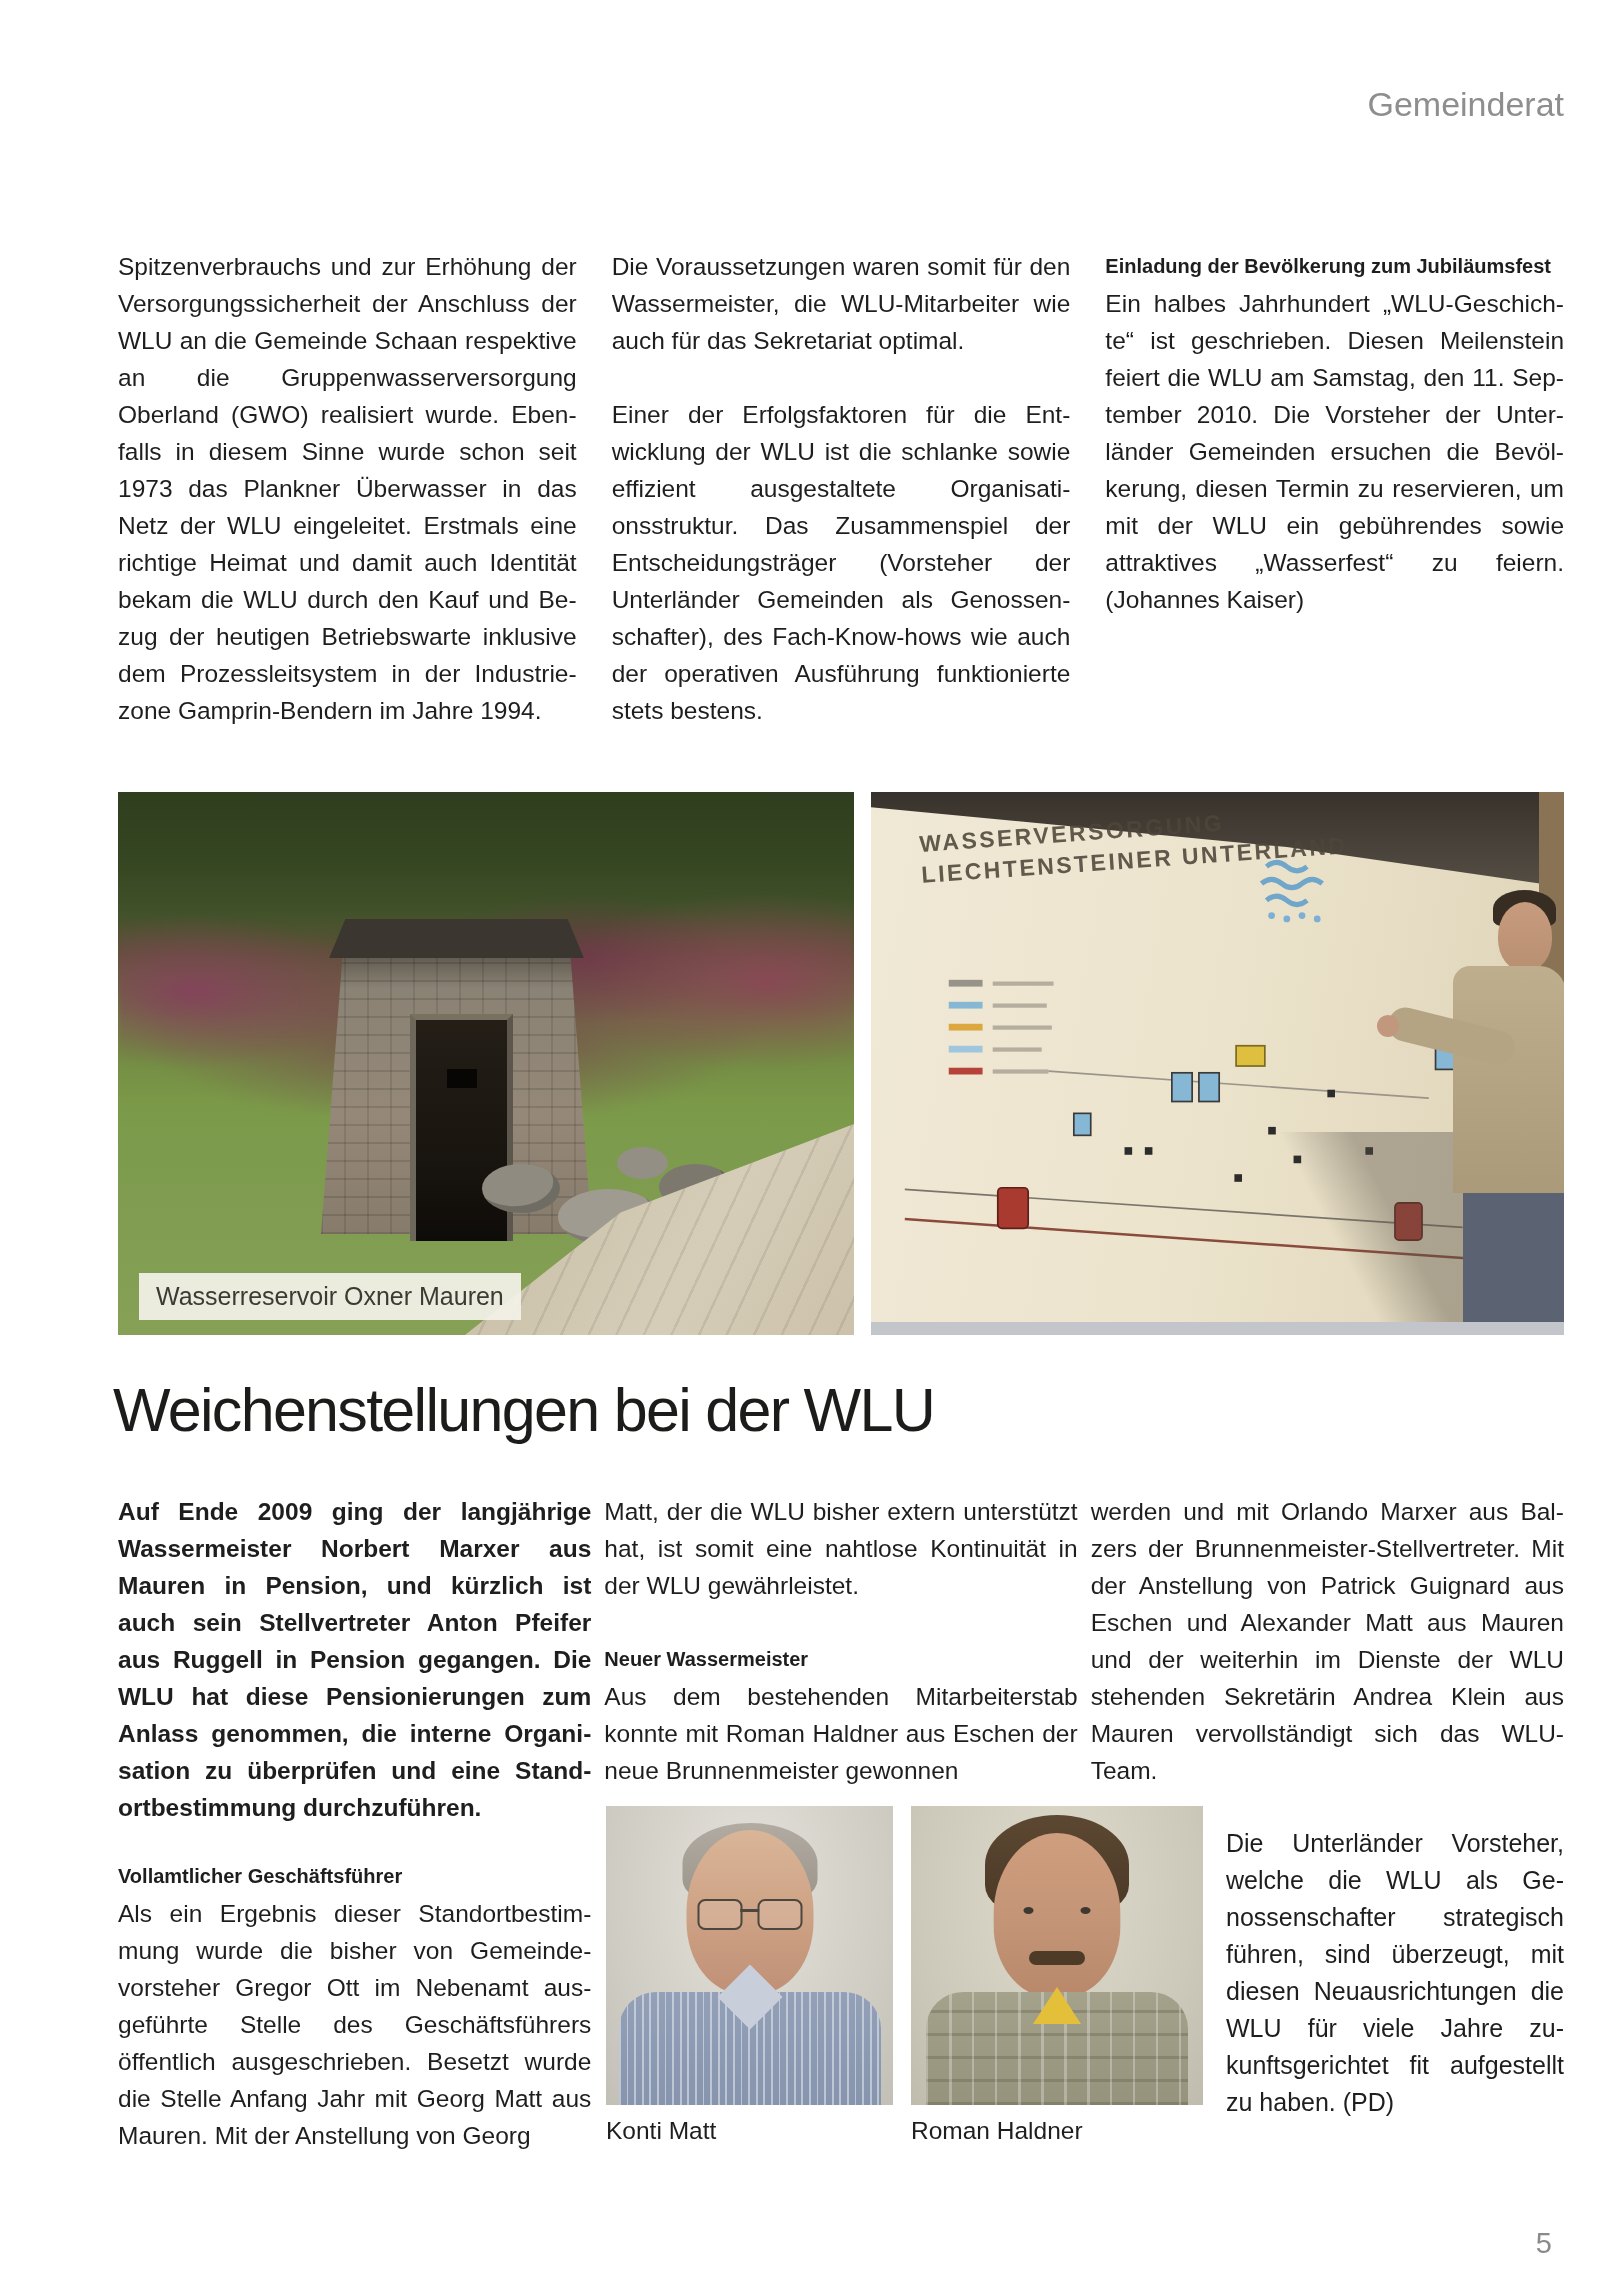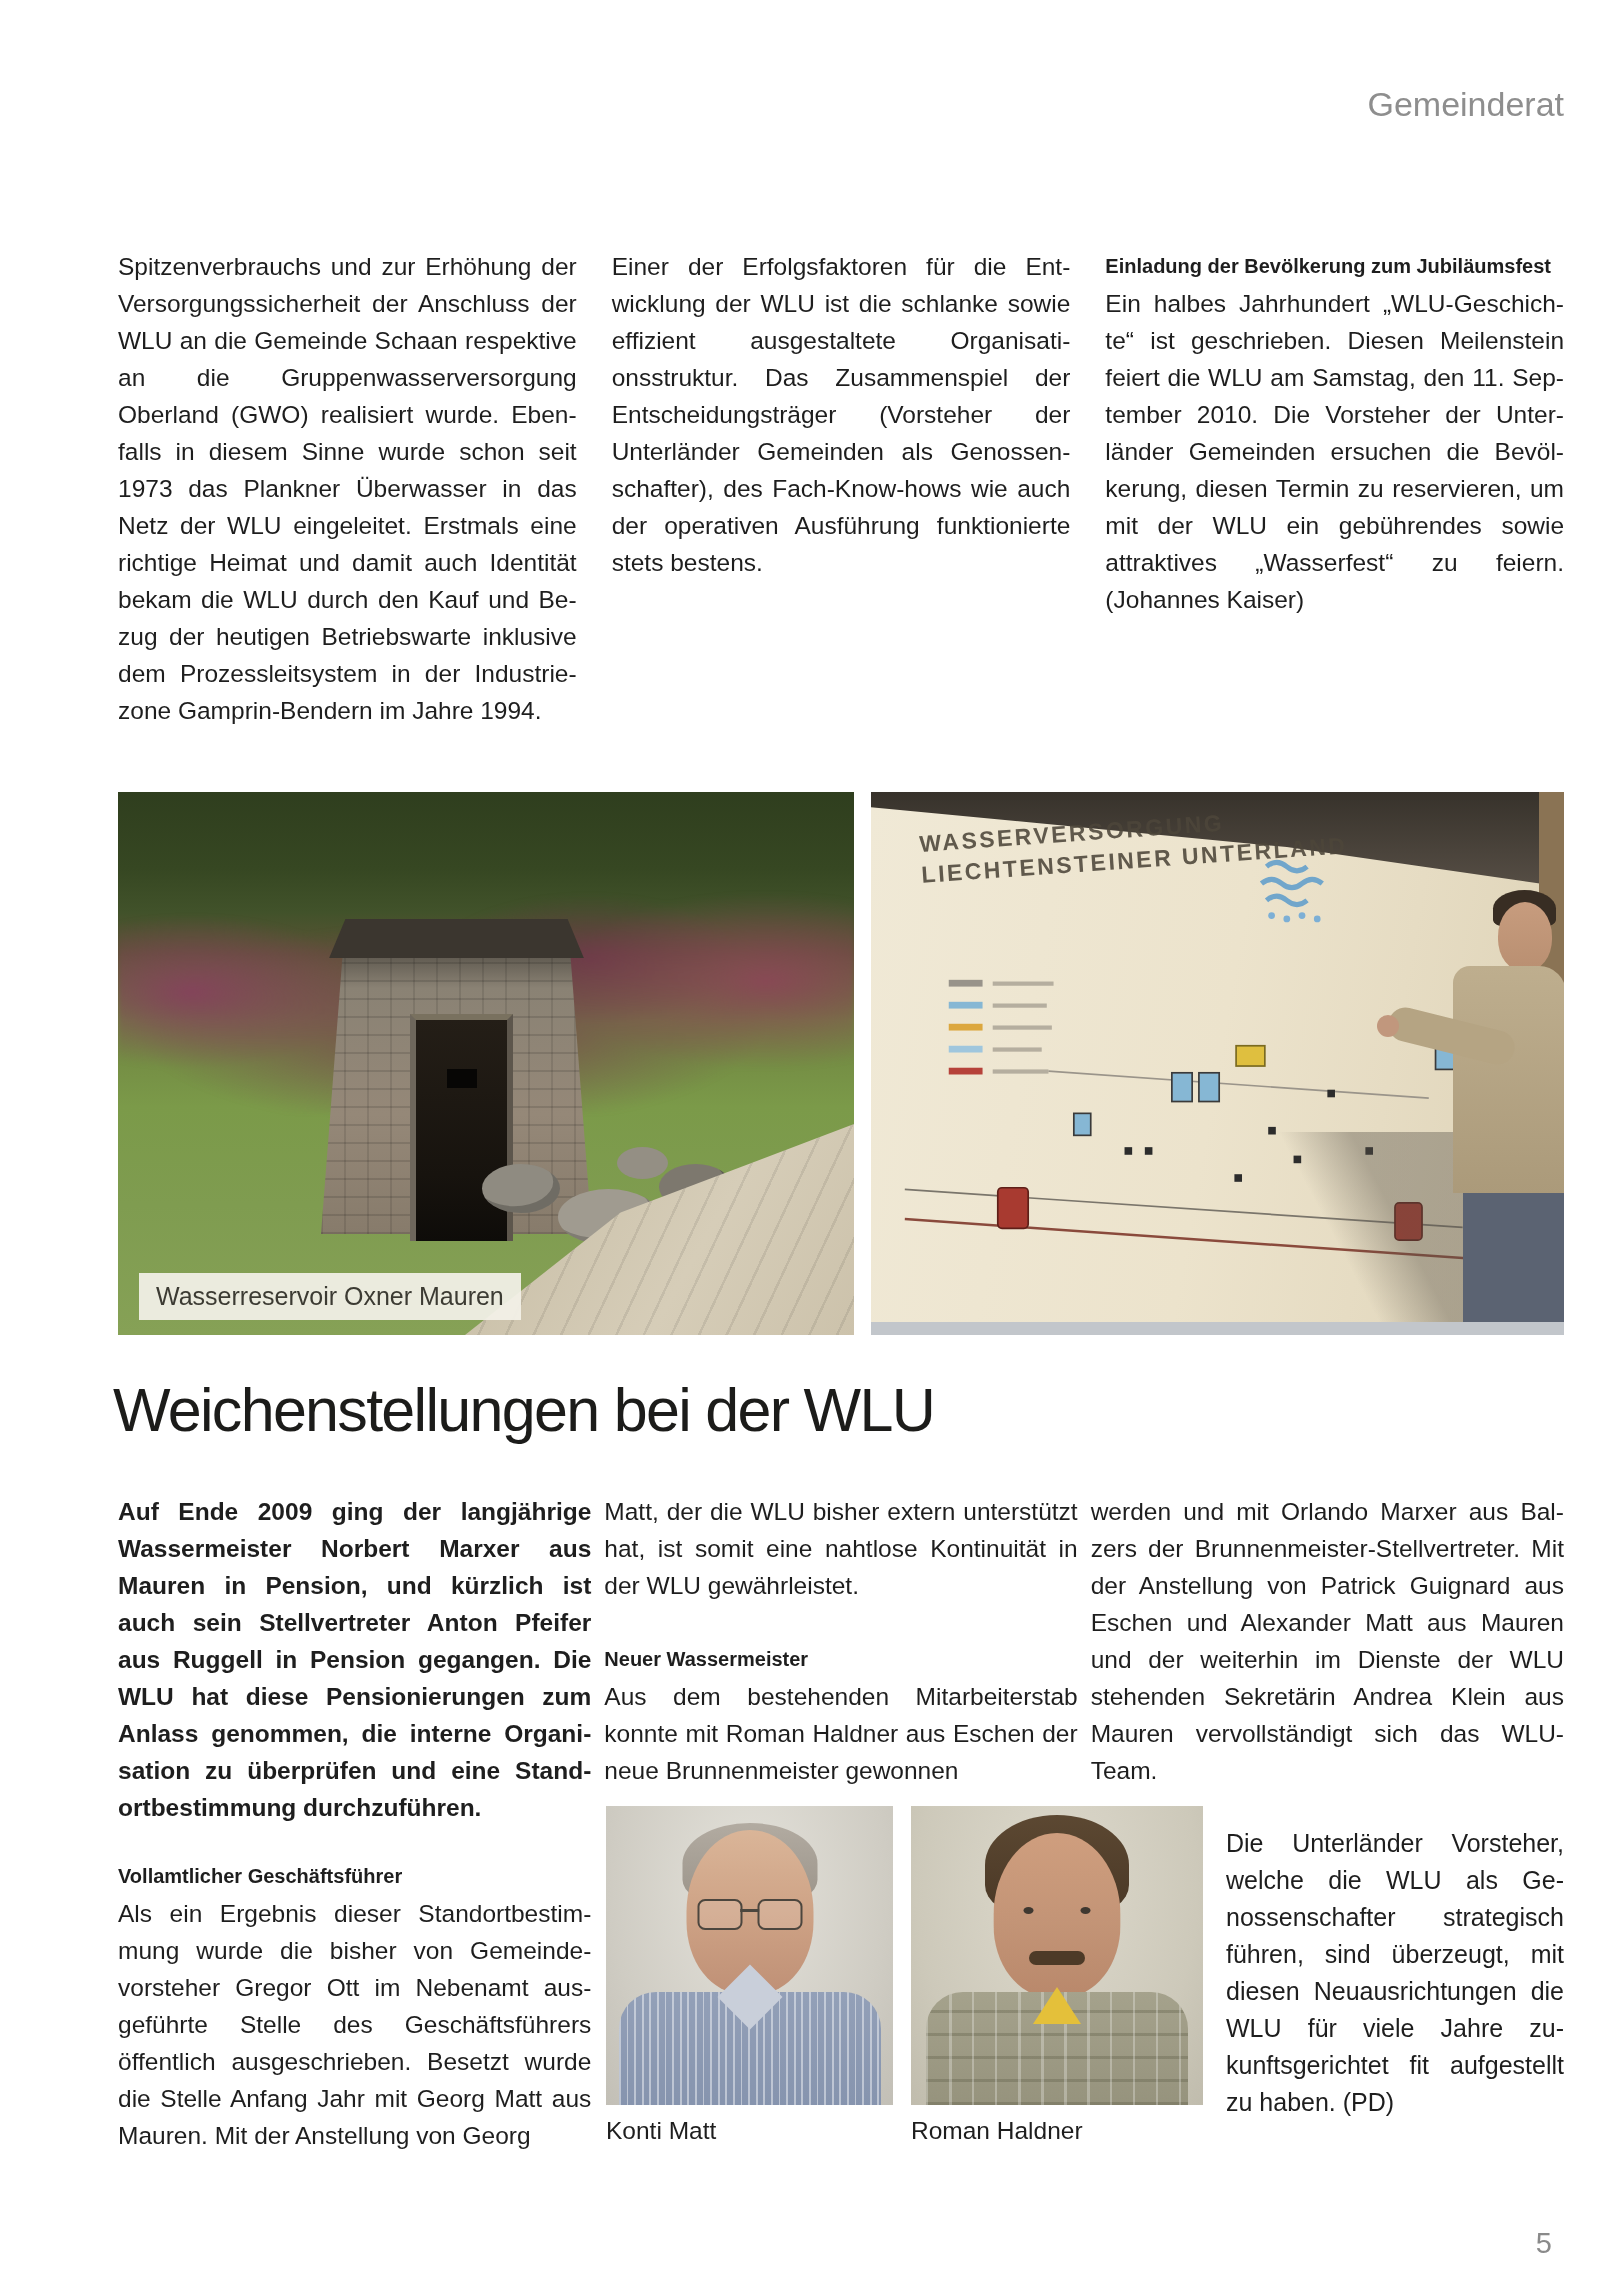--- a/index.html
+++ b/index.html
@@ -123,20 +123,21 @@
 
 <div class="page">
 
   <div class="section-label">Gemeinderat</div>
 
   <section class="top-cols">
     <div class="col">
       <p class="tight">Spitzenverbrauchs und zur Erhöhung der Versorgungssicherheit der Anschluss der WLU an die Gemeinde Schaan respek­tive an die Gruppenwasserversorgung Oberland (GWO) realisiert wurde. Eben­falls in diesem Sinne wurde schon seit 1973 das Plankner Überwasser in das Netz der WLU eingeleitet. Erstmals eine richtige Heimat und damit auch Identität bekam die WLU durch den Kauf und Be­zug der heutigen Betriebswarte inklusive dem Prozessleitsystem in der Industrie­zone Gamprin-Bendern im Jahre 1994.</p>
     </div>
     <div class="col">
+      <p>Die Voraussetzungen waren somit für den Wassermeister, die WLU-Mitarbeiter wie auch für das Sekretariat optimal.</p>
       <p class="tight">Einer der Erfolgsfaktoren für die Ent­wicklung der WLU ist die schlanke so­wie effizient ausgestaltete Organisati­onsstruktur. Das Zusammenspiel der Entscheidungsträger (Vorsteher der Unterländer Gemeinden als Genossen­schafter), des Fach-Know-hows wie auch der operativen Ausführung funktionierte stets bestens.</p>
     </div>
     <div class="col">
       <h3 class="subhead">Einladung der Bevölkerung zum Jubiläumsfest</h3>
       <p class="tight">Ein halbes Jahrhundert „WLU-Geschich­te“ ist geschrieben. Diesen Meilenstein feiert die WLU am Samstag, den 11. Sep­tember 2010. Die Vorsteher der Unter­länder Gemeinden ersuchen die Bevöl­kerung, diesen Termin zu reservieren, um mit der WLU ein gebührendes sowie attraktives „Wasserfest“ zu feiern. (Johannes Kaiser)</p>
     </div>
   </section>
 
   <section class="photos">
 

